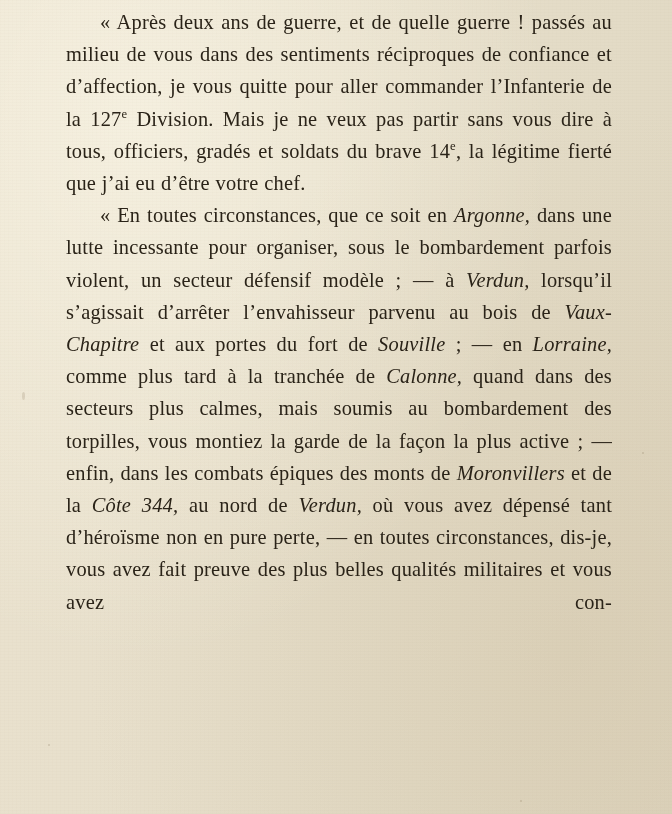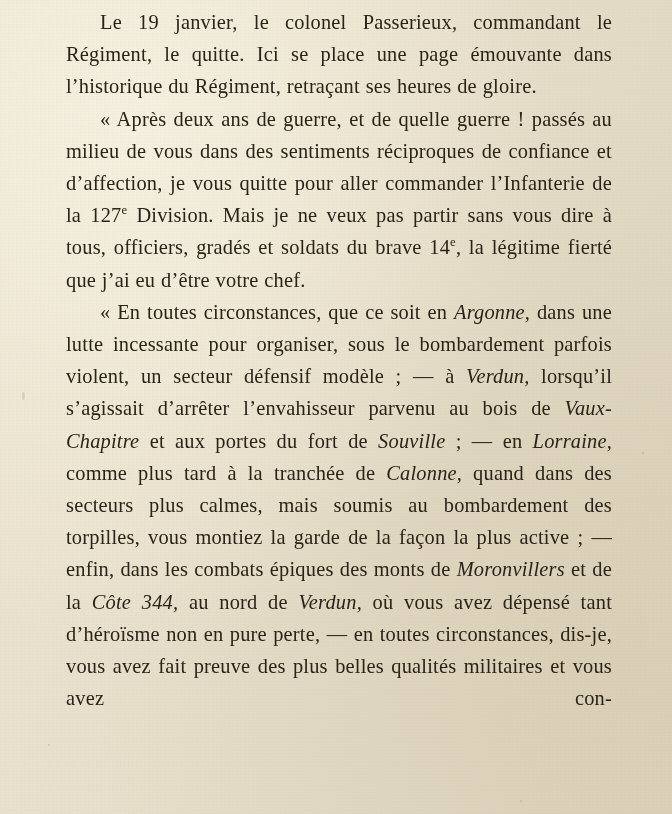--- a/index.html
+++ b/index.html
@@ -83,23 +83,20 @@
 
   <div class="grain"></div>
 
   <div class="speck" style="left:22px; top:392px; width:3px; height:8px; background:rgba(120,100,70,0.18);"></div>
   <div class="speck" style="left:520px; top:800px; width:2px; height:2px;"></div>
   <div class="speck" style="left:642px; top:452px; width:2px; height:2px;"></div>
   <div class="speck" style="left:48px; top:744px; width:2px; height:2px;"></div>
 
   <div class="text-col">
 
-    <p class="para para-block">
-      <span class="indent"></span><span>Le 19 janvier, le colonel Passerieux, commandant le Régiment, le quitte. Ici se place une page émouvante dans l’historique du Régiment, retraçant ses heures de gloire.</span>
-    </p>
 
     <p class="para para-block">
       <span class="indent"></span><span>« Après deux ans de guerre, et de quelle guerre ! passés au milieu de vous dans des sentiments réciproques de confiance et d’affection, je vous quitte pour aller commander l’Infanterie de la 127</span><sup class="ord">e</sup><span> Division. Mais je ne veux pas partir sans vous dire à tous, officiers, gradés et soldats du brave 14</span><sup class="ord">e</sup><span>, la légitime fierté que j’ai eu d’être votre chef.</span>
     </p>
 
     <p class="para para-block justify-all">
       <span class="indent"></span><span>« En toutes circonstances, que ce soit en </span><i>Argonne,</i><span> dans une lutte incessante pour organiser, sous le bombardement parfois violent, un secteur défensif modèle ; — à </span><i>Verdun,</i><span> lorsqu’il s’agissait d’arrêter l’envahisseur parvenu au bois de </span><i>Vaux-Chapitre</i><span> et aux portes du fort de </span><i>Souville</i><span> ; — en </span><i>Lorraine,</i><span> comme plus tard à la tranchée de </span><i>Calonne,</i><span> quand dans des secteurs plus calmes, mais soumis au bombardement des torpilles, vous montiez la garde de la façon la plus active ; — enfin, dans les combats épiques des monts de </span><i>Moronvillers</i><span> et de la </span><i>Côte 344,</i><span> au nord de </span><i>Verdun,</i><span> où vous avez dépensé tant d’héroïsme non en pure perte, — en toutes circonstances, dis-je, vous avez fait preuve des plus belles qualités militaires et vous avez con-</span>
     </p>
 
   </div>

